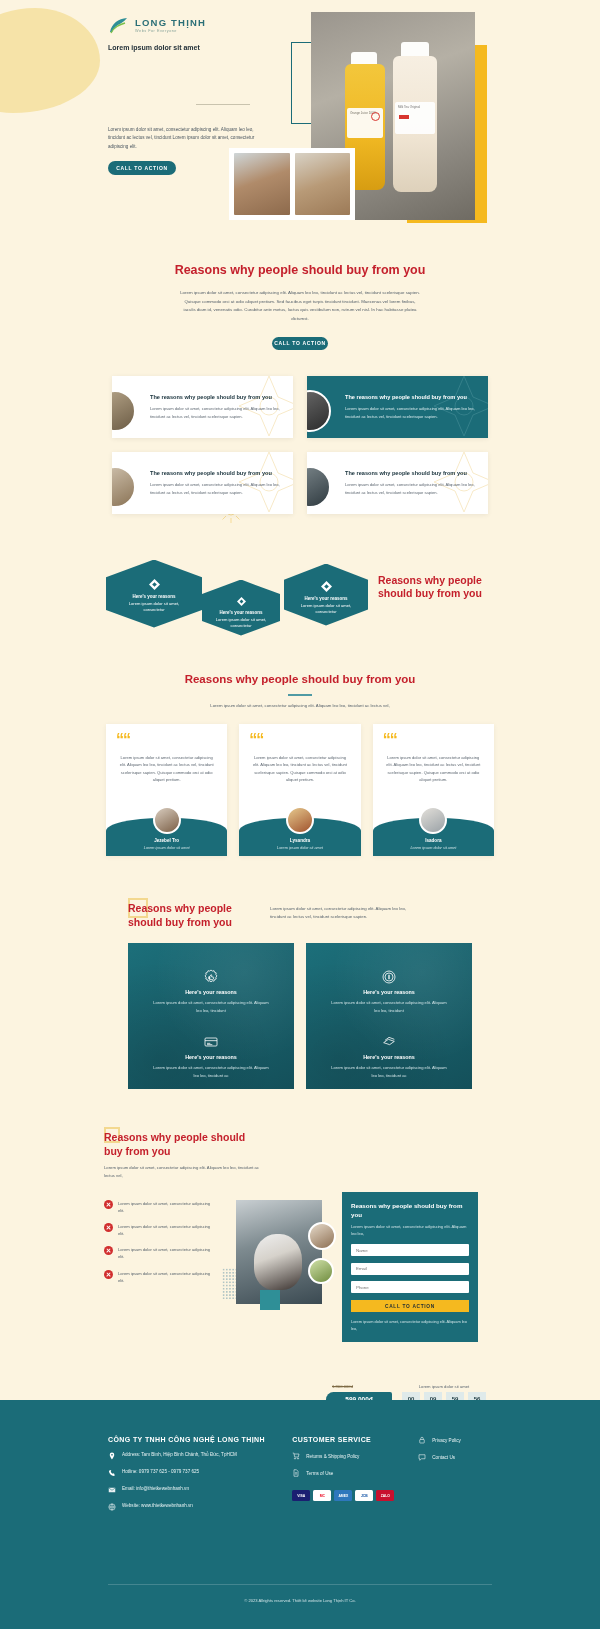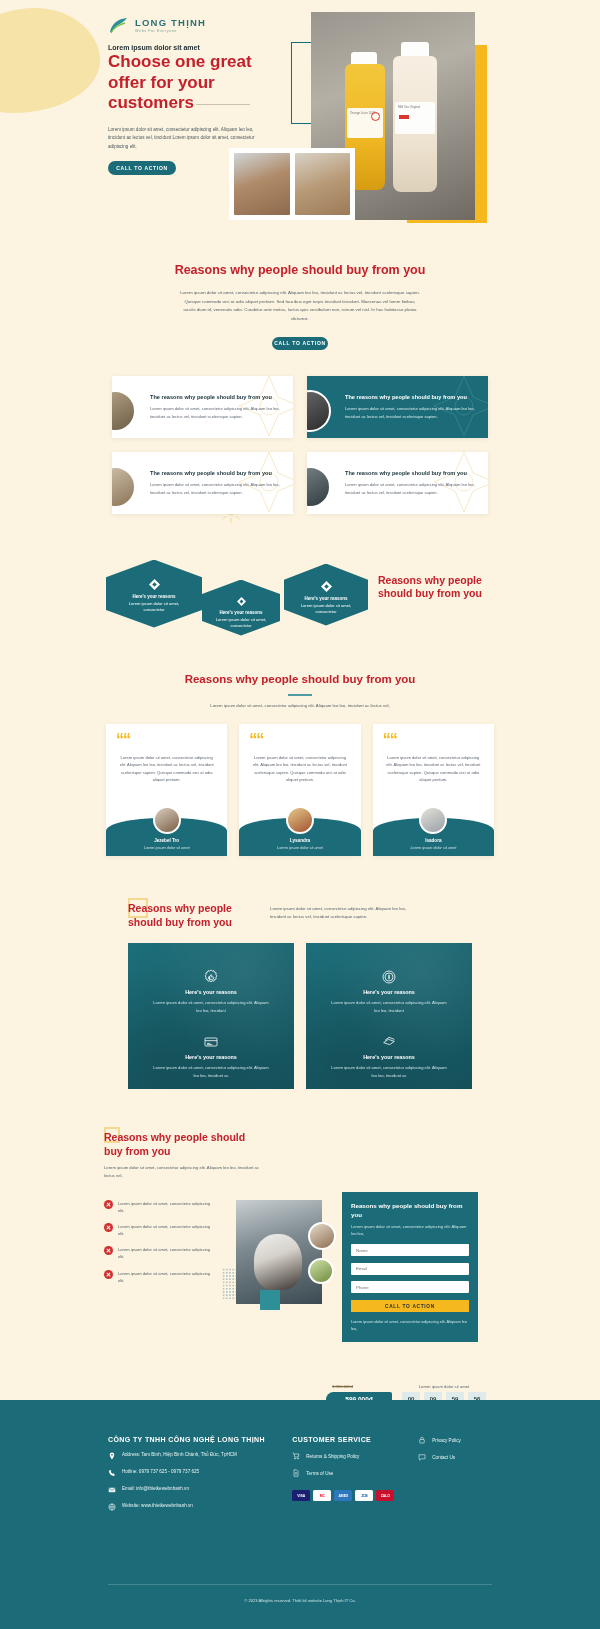--- a/index.html
+++ b/index.html
@@ -216,21 +216,20 @@
             <path d="M3 17c3-6 8-8 14-10" stroke="#7cc04a" stroke-width="1.4" fill="none"></path>
           </svg>
       </span>
       <span class="logo-text">
         <div class="logo-name">LONG THỊNH</div>
         <div class="logo-tag">Webs For Everyone</div>
       </span>
     </div>
 
     <div class="hero-eyebrow">Lorem ipsum dolor sit amet</div>
-    <h1 class="hero-title">Choose one great offer for your customers</h1>
     <div class="hero-rule"></div>
     <p class="hero-body">Lorem ipsum dolor sit amet, consectetur adipiscing elit. Aliquam leo leo, tincidunt ac lectus vel, tincidunt Lorem ipsum dolor sit amet, consectetur adipiscing elit.</p>
     <button class="btn-cta hero-btn">CALL TO ACTION</button>
 
     <div class="hero-yellow"></div>
     <div class="hero-outline"></div>
 
     <div class="hero-photo">
       <div class="cap cap-a"></div>
       <div class="bottle bottle-a"></div>

